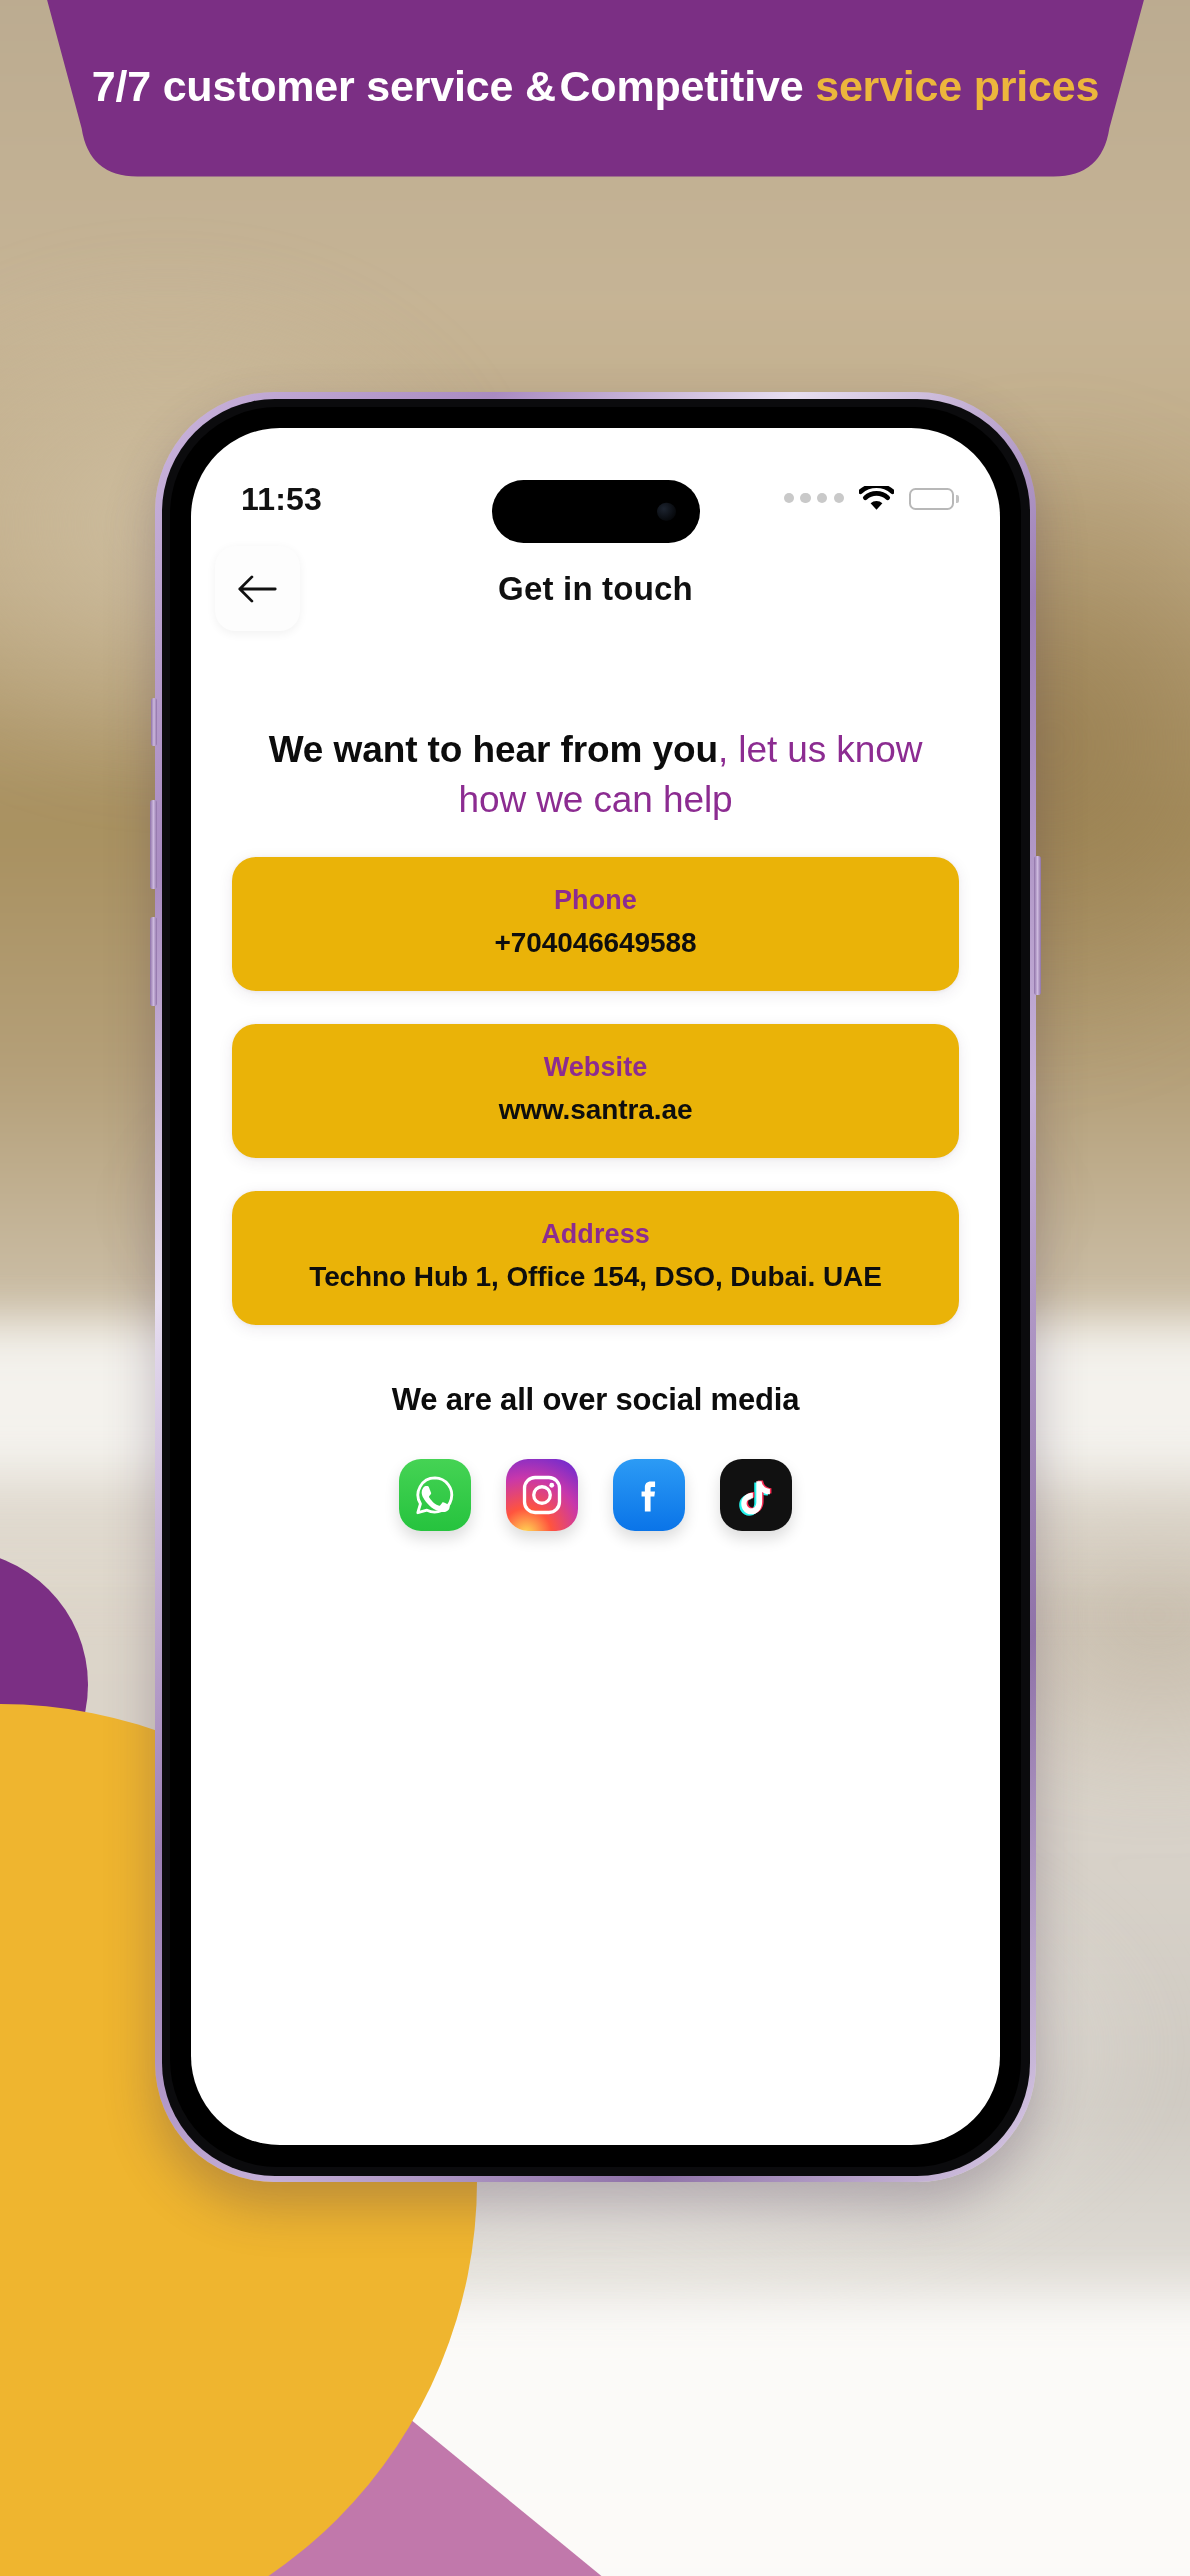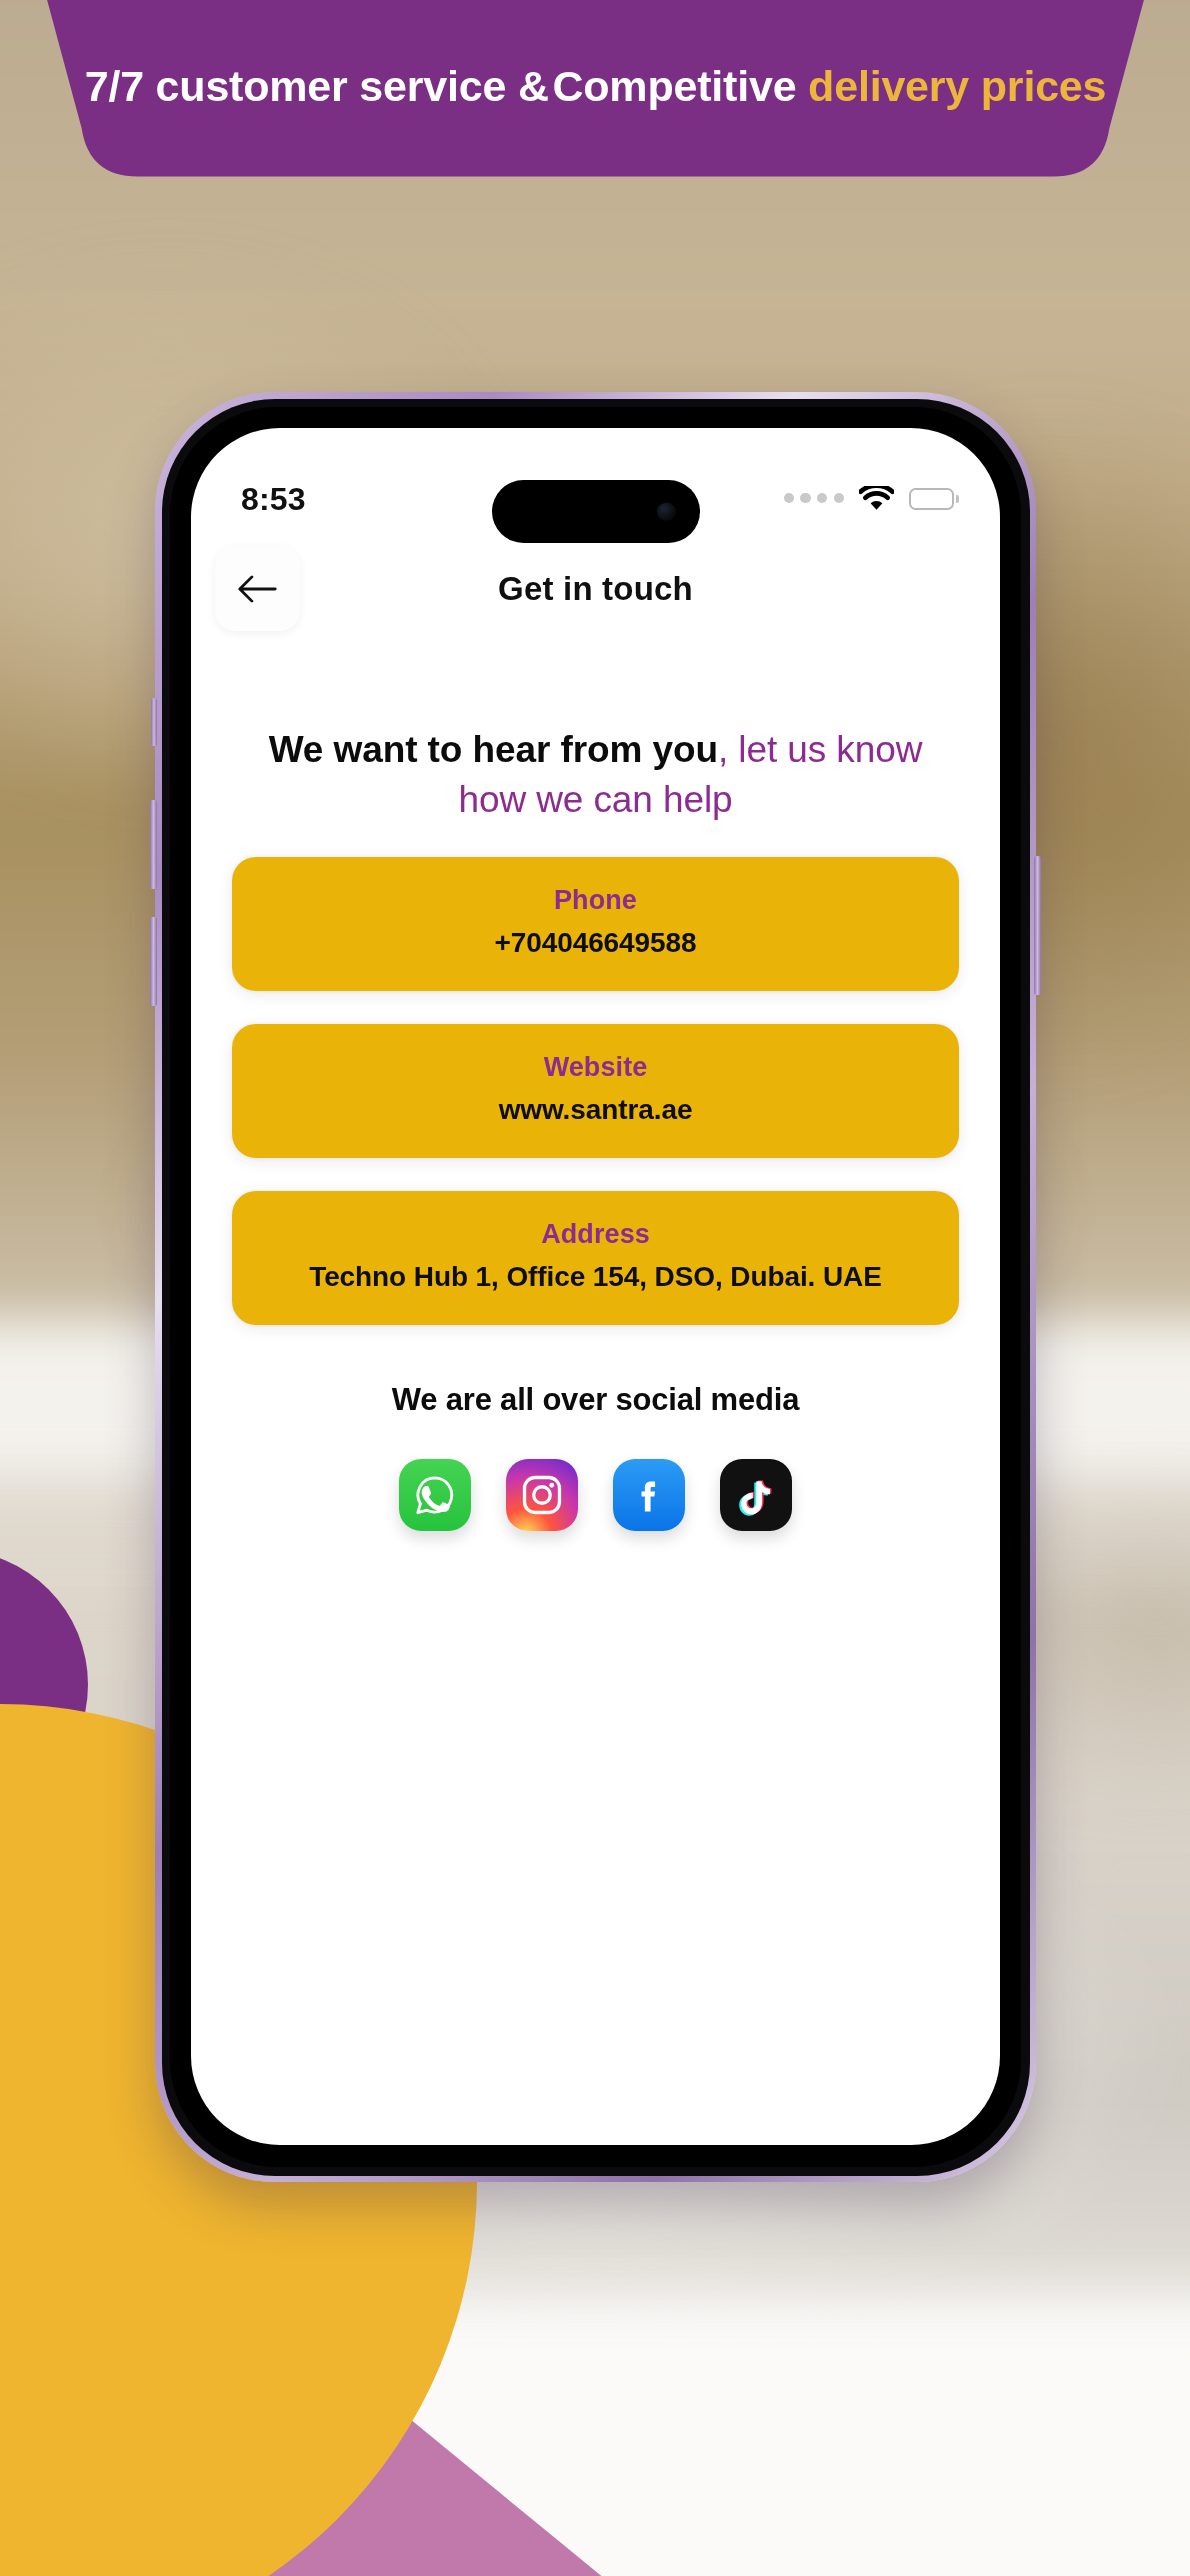--- a/index.html
+++ b/index.html
@@ -237,42 +237,42 @@
   <div class="shape" id="mauve-shape"></div>
   <div class="shape" id="yellow-circle"></div>
 </div>
 
 <div id="banner">
   <svg viewBox="0 0 1284 196" preserveAspectRatio="none">
     <path d="M40,-40 L1244,-40 L1196,138 Q1188,190 1136,190 L148,190 Q96,190 88,138 Z" fill="#7B2F84"></path>
   </svg>
   <div id="banner-text">
     <div class="banner-line">7/7 customer service &amp;</div>
-    <div class="banner-line"><span>Competitive </span><span class="banner-accent">delivery prices</span></div>
+    <div class="banner-line"><span>Competitive </span><span class="banner-accent">service prices</span></div>
   </div>
 </div>
 
 <div id="phone">
   <div class="phone-frame">
     <div class="rim-outer"></div>
     <div class="btn-side" id="btn-silence"></div>
     <div class="btn-side" id="btn-vol-up"></div>
     <div class="btn-side" id="btn-vol-dn"></div>
     <div class="btn-side" id="btn-power"></div>
     <div class="rim-inner"></div>
     <div class="bezel"></div>
 
     <div class="screen">
 
       <div id="dynamic-island">
         <div id="island-camera"></div>
       </div>
 
       <div id="status-bar">
-        <div id="status-time">8:53</div>
+        <div id="status-time">11:53</div>
         <div id="status-icons">
           <span id="signal-dots">
               <i></i>
               <i></i>
               <i></i>
               <i></i>
             </span>
           <span id="wifi-icon">
             <svg width="35" height="26" viewBox="0 0 38 28">
               <path d="M19 25.6 L12.6 18.6 a9.4 9.4 0 0 1 12.8 0 Z" fill="#000"></path>

